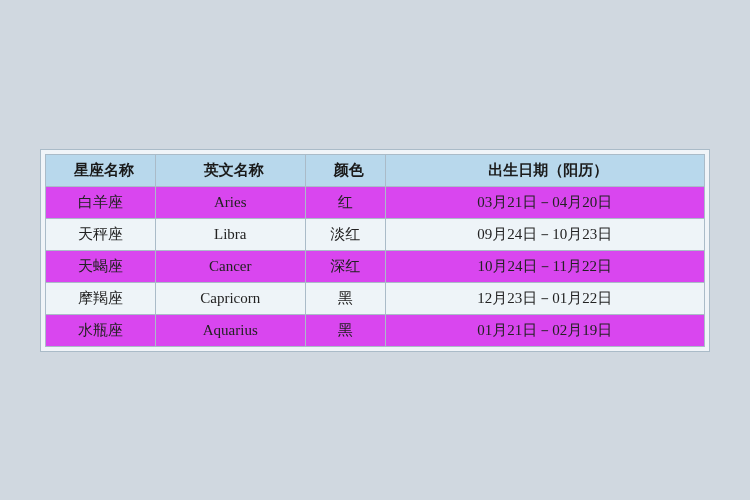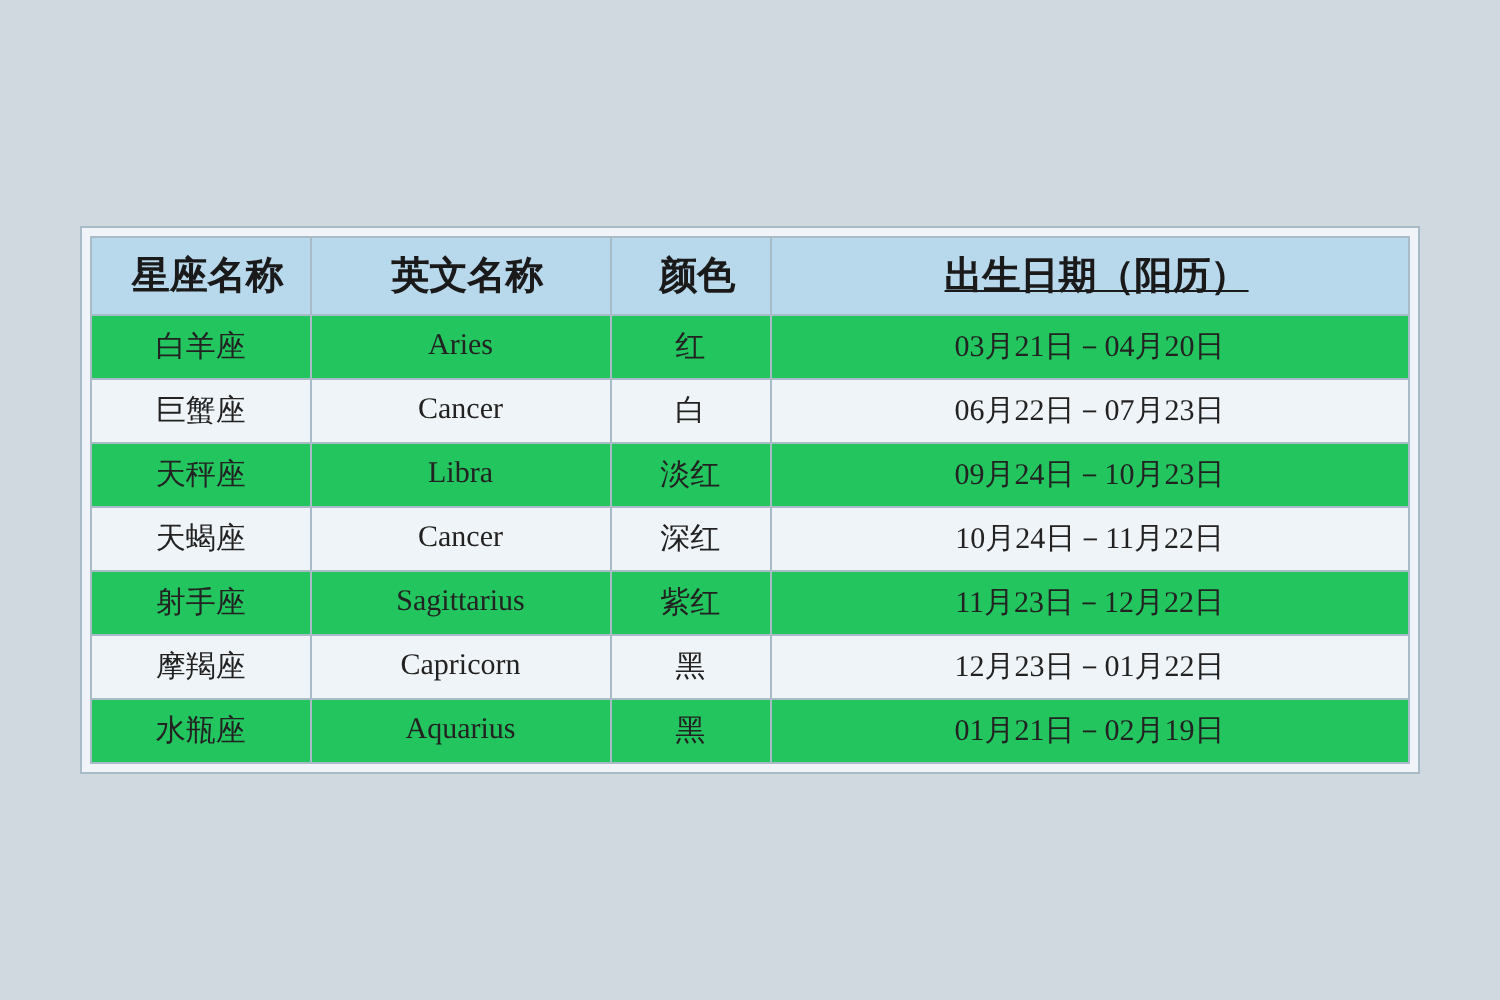--- a/index.html
+++ b/index.html
@@ -33,37 +33,37 @@
       border: 1px solid #aabbc8;
       text-align: center;
       padding: 6px 10px;
       font-size: 15px;
       color: #222;
     }
 
     thead th {
       background-color: #b8d8ec;
       font-weight: bold;
-      font-size: 19px;
+      font-size: 15px;
       color: #1a1a1a;
       padding-left: 17px;
     }
 
     tbody tr {
-      background-color: #22c55e;
+      background-color: #d946ef;
     }
 
     tbody tr:nth-child(even) {
       background-color: #eef4f8;
     }
 
     .col-chinese { width: 110px; }
     .col-english { width: 150px; text-align: center; }
     .col-color   { width: 80px; }
-    .col-date    { width: 320px; text-decoration: underline; }
+    .col-date    { width: 320px; }
   </style>
 </head>
 <body>
 
 <div class="table-container">
   <table>
     <thead>
       <tr>
         <th class="col-chinese">星座名称</th>
         <th class="col-english">英文名称</th>
@@ -72,42 +72,30 @@
       </tr>
     </thead>
     <tbody id="table-body">
     <tr>
           <td>白羊座</td>
           <td>Aries</td>
           <td>红</td>
           <td>03月21日－04月20日</td>
         </tr>
         <tr>
-          <td>巨蟹座</td>
-          <td>Cancer</td>
-          <td>白</td>
-          <td>06月22日－07月23日</td>
-        </tr>
-        <tr>
           <td>天秤座</td>
           <td>Libra</td>
           <td>淡红</td>
           <td>09月24日－10月23日</td>
         </tr>
         <tr>
           <td>天蝎座</td>
           <td>Cancer</td>
           <td>深红</td>
           <td>10月24日－11月22日</td>
-        </tr>
-        <tr>
-          <td>射手座</td>
-          <td>Sagittarius</td>
-          <td>紫红</td>
-          <td>11月23日－12月22日</td>
         </tr>
         <tr>
           <td>摩羯座</td>
           <td>Capricorn</td>
           <td>黑</td>
           <td>12月23日－01月22日</td>
         </tr>
         <tr>
           <td>水瓶座</td>
           <td>Aquarius</td>

